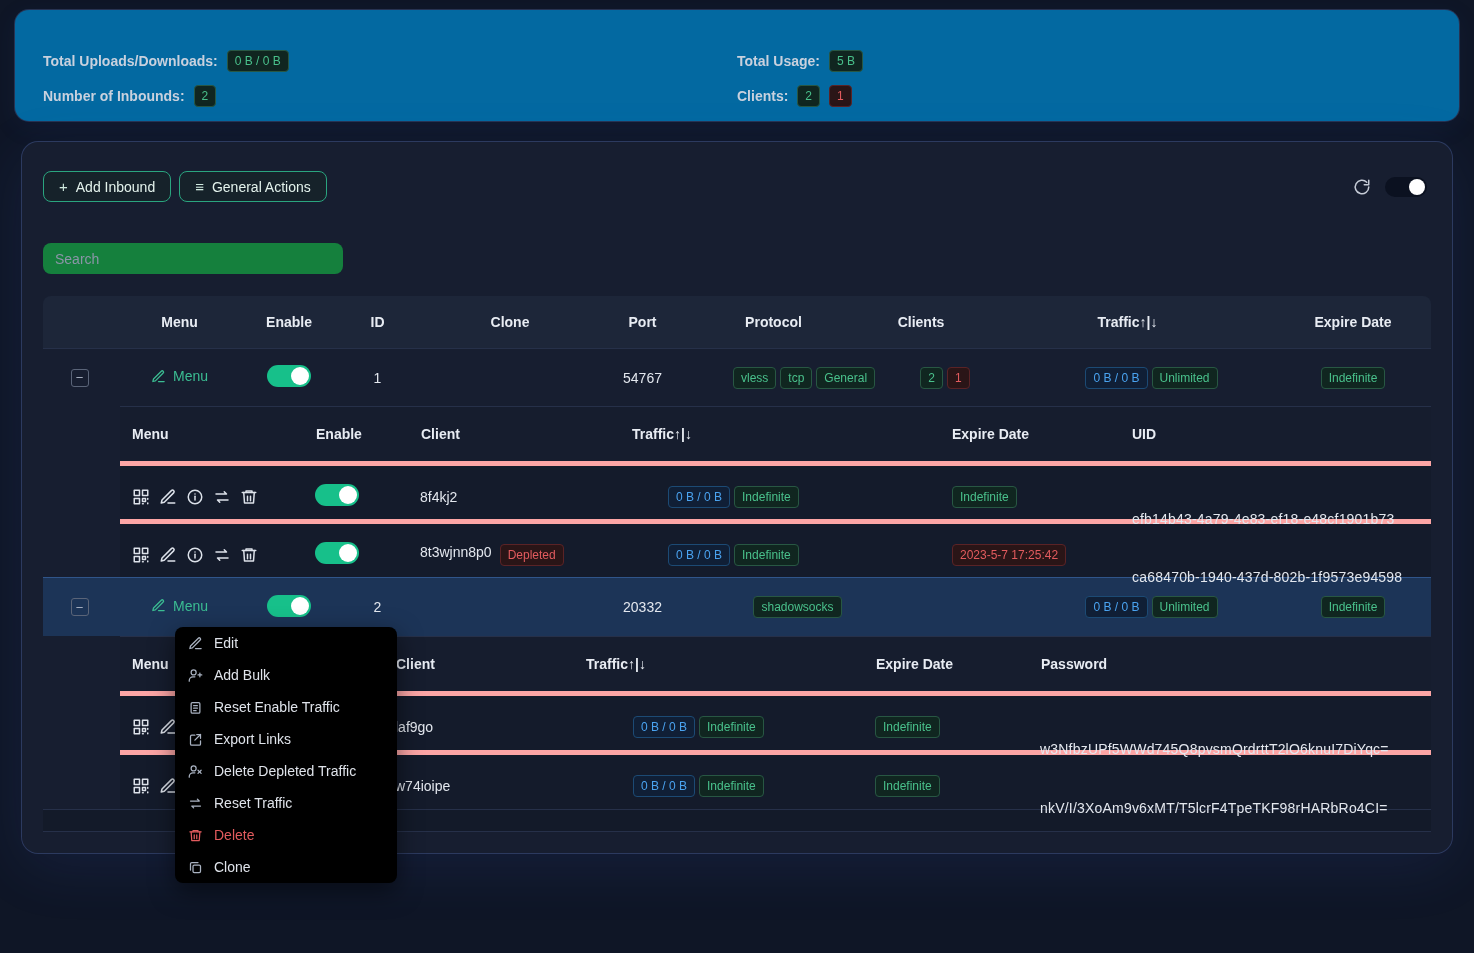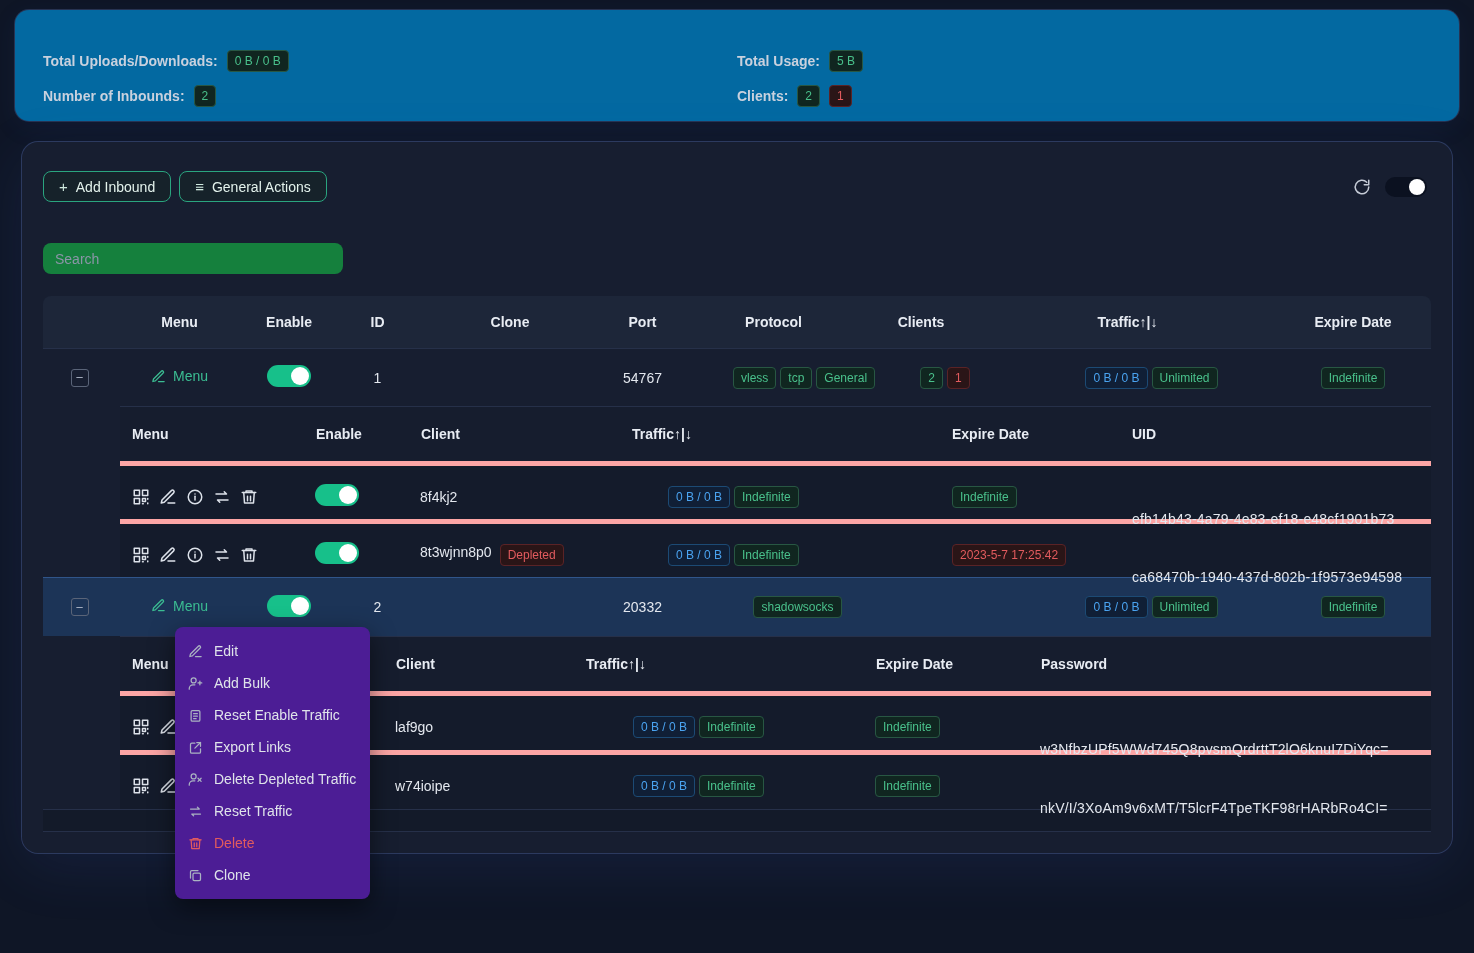--- a/index.html
+++ b/index.html
@@ -65,22 +65,22 @@
   .sub-row.tall { height:59px; }
   .acts { display:flex; gap:9px; align-items:center; padding-left:12px; color:#dde2ea; }
   .acts .a { display:inline-flex; cursor:pointer; }
   .cell { padding-left:12px; }
   .client-cell { display:flex; align-items:flex-start; gap:8px; }
   .mono-ish { letter-spacing:.2px;margin-top:45px; }
 
   .tfoot { height:23px; background:#131a29; border-top:1px solid #263049; border-bottom:1px solid #263049; }
 
   
-  .context-menu { position:absolute; left:175px; top:627px; width:195px; background:#4c1d95; border-radius:8px;
-    padding:8px 0; box-shadow:0 8px 24px rgba(0,0,0,.5); z-index:10; }
+  .context-menu { position:absolute; left:175px; top:627px; width:222px; background:#000000; border-radius:8px;
+    padding:0 0; box-shadow:0 8px 24px rgba(0,0,0,.5); z-index:10; }
   .menu-item { display:flex; align-items:center; gap:11px; height:32px; padding:0 13px; color:#dfe3ea; font-size:14px; cursor:pointer; }
   .menu-item .mi { color:#aab3c2; display:inline-flex; }
   .menu-item.danger, .menu-item.danger .mi { color:#e25b5e; }
 
   svg.i { width:16px; height:16px; stroke:currentColor; fill:none; stroke-width:2; stroke-linecap:round; stroke-linejoin:round; }
   svg.i.sm { width:15px; height:15px; }
   svg.i.lg { width:18px; height:18px; }
 </style>
 </head>
 <body>

